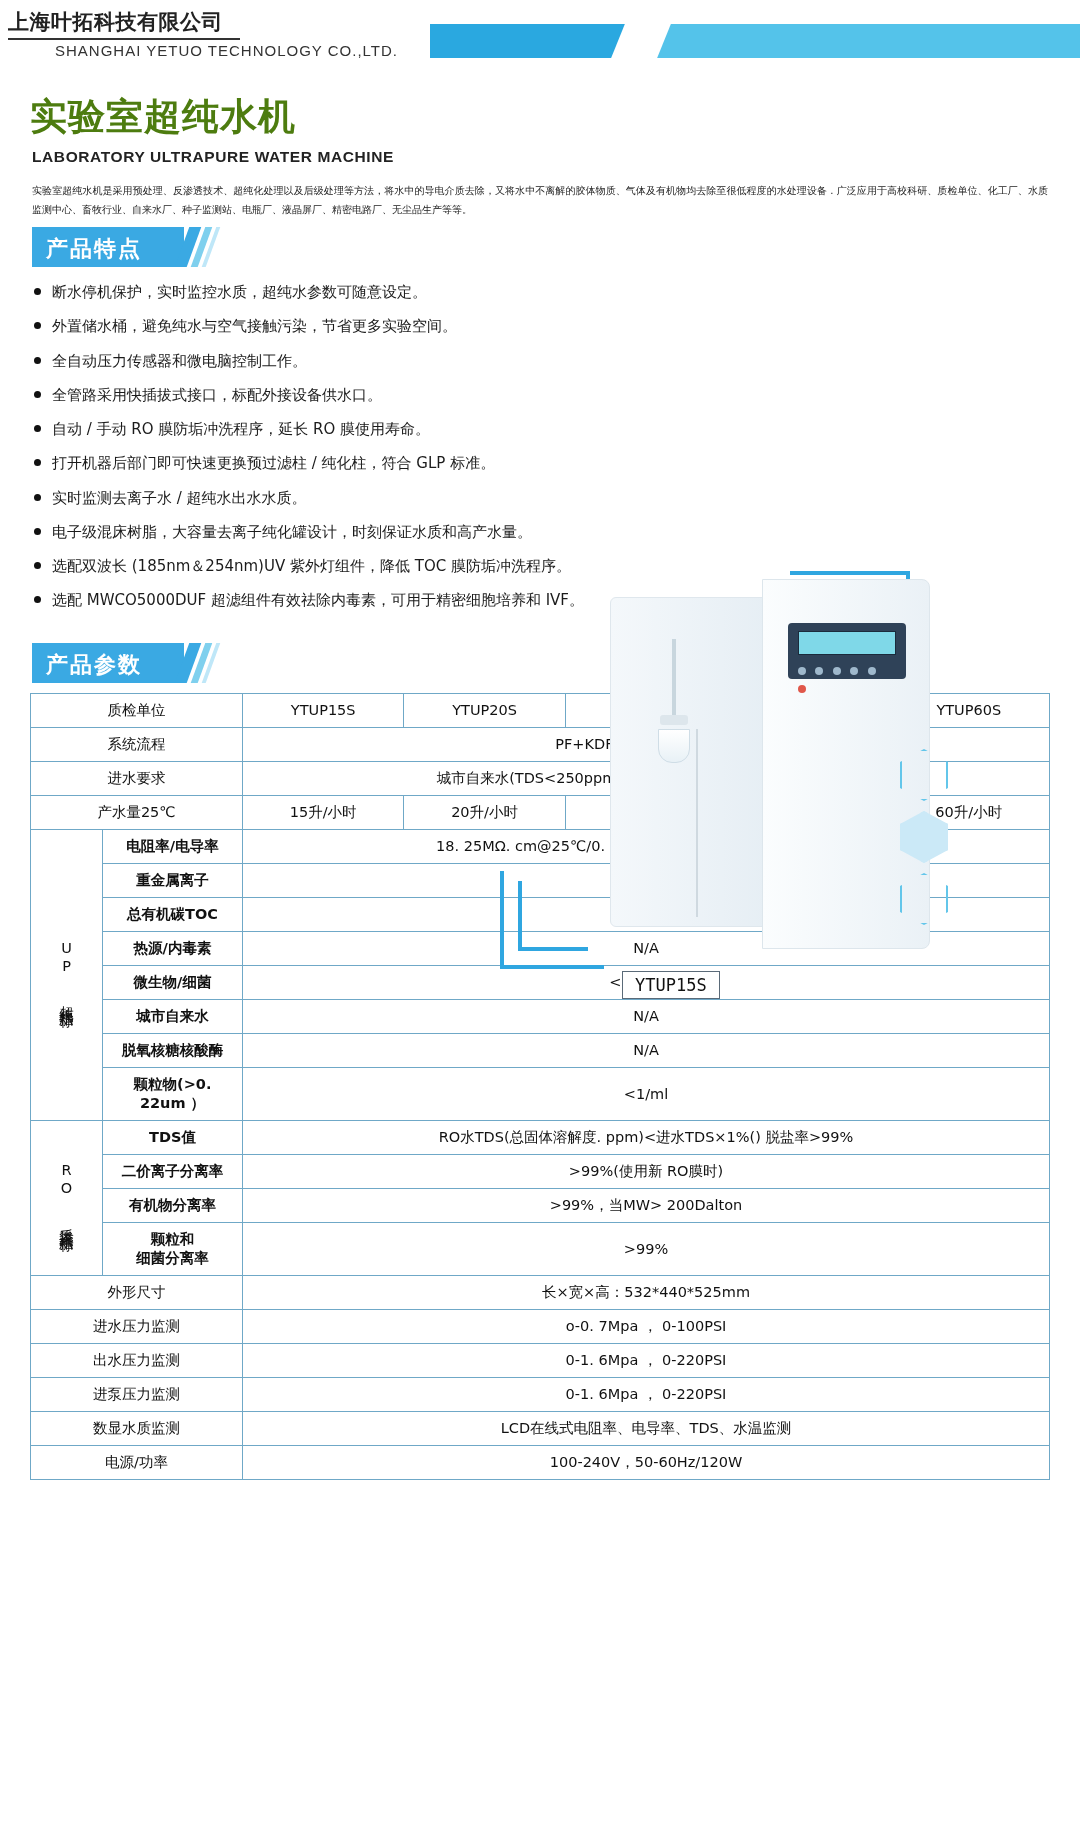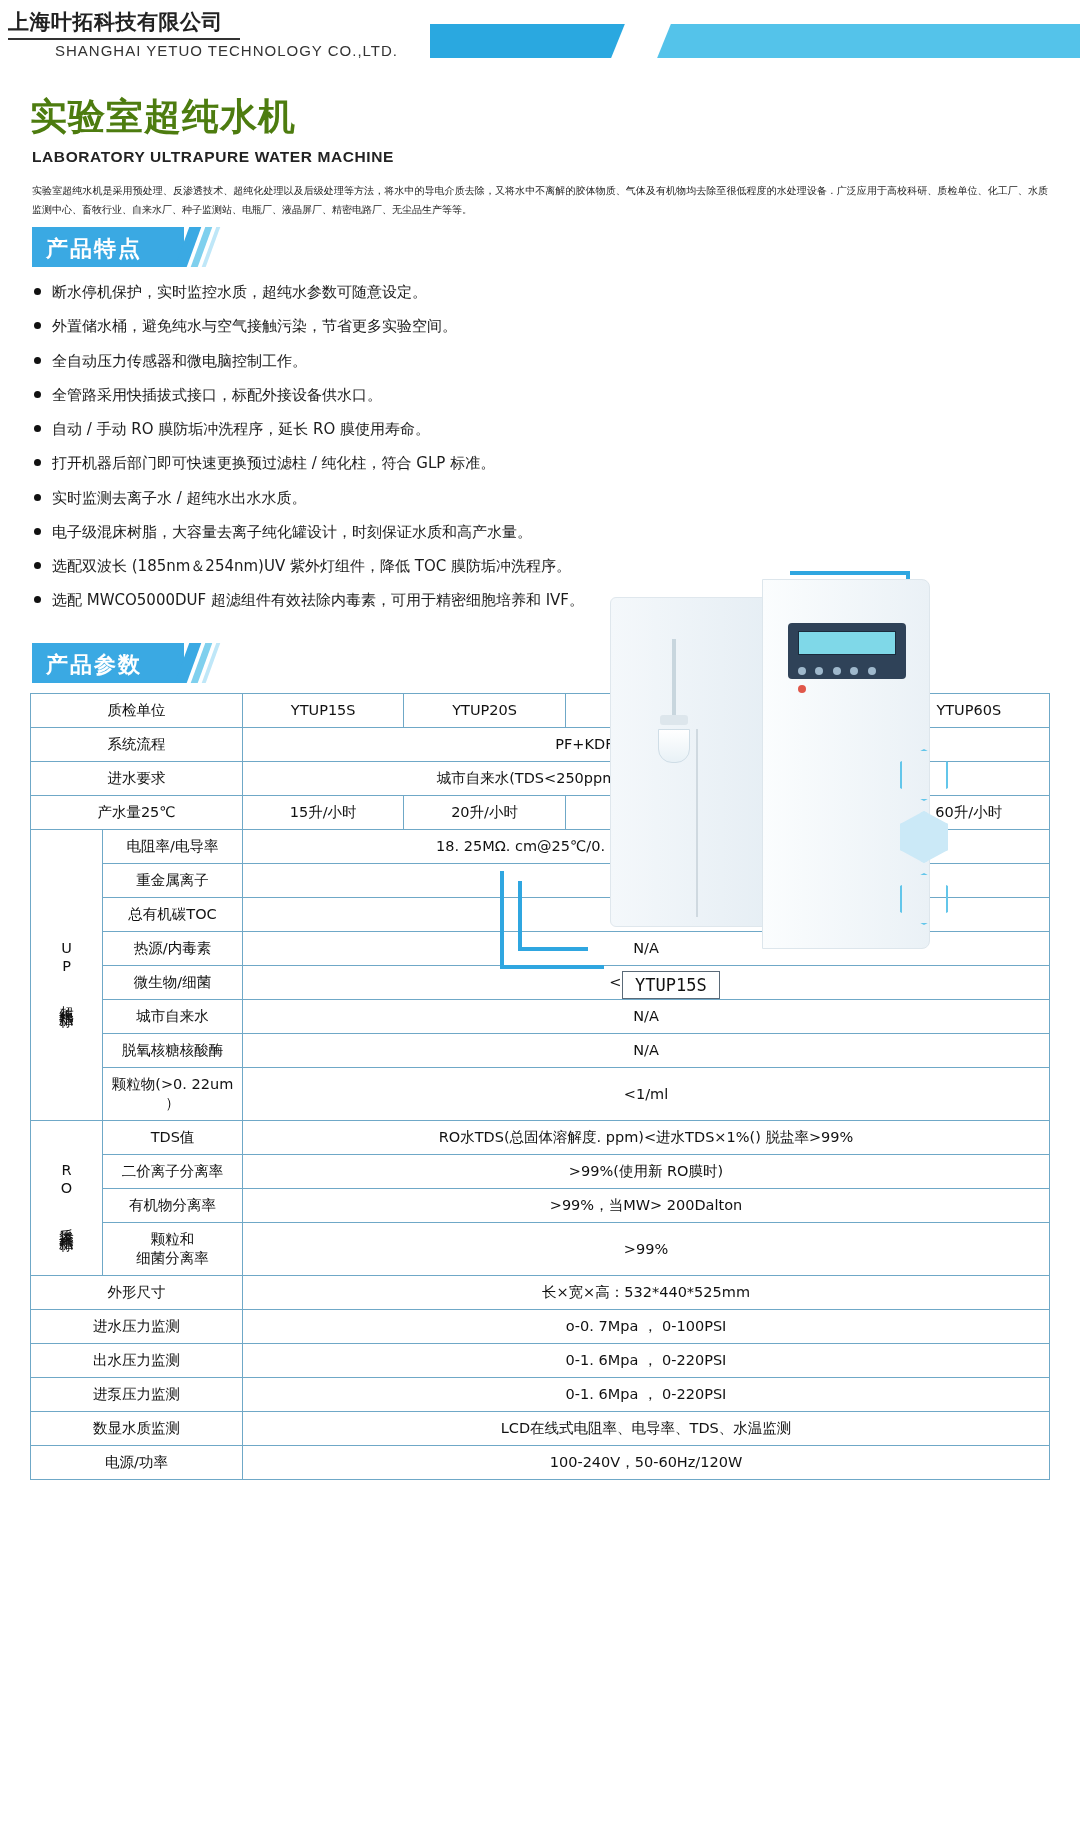--- a/index.html
+++ b/index.html
@@ -130,21 +130,21 @@
     width:1020px; border-collapse:collapse;
     font-family:"DejaVu Sans", sans-serif;
     font-size:14.5px; color:#111;
   }
   table.spec td {
     border:1px solid #6fa8c7;
     padding:7px 6px; text-align:center; vertical-align:middle;
     background:#ffffff;
   }
   td.lbl { background:#d9eefa; width:212px; }
-  td.sublbl { background:#d9eefa; width:140px; }
+  td.sublbl { background:#d9eefa; width:140px;font-weight:bold; }
   td.catlbl {
     background:#d9eefa; width:72px; line-height:1.25;
   }
   td.model { background:#ffffff; }
   .vert { writing-mode:vertical-rl; text-orientation:upright; letter-spacing:2px; display:inline-block; }
 </style>
 </head>
 <body>
 
 <div class="page">

